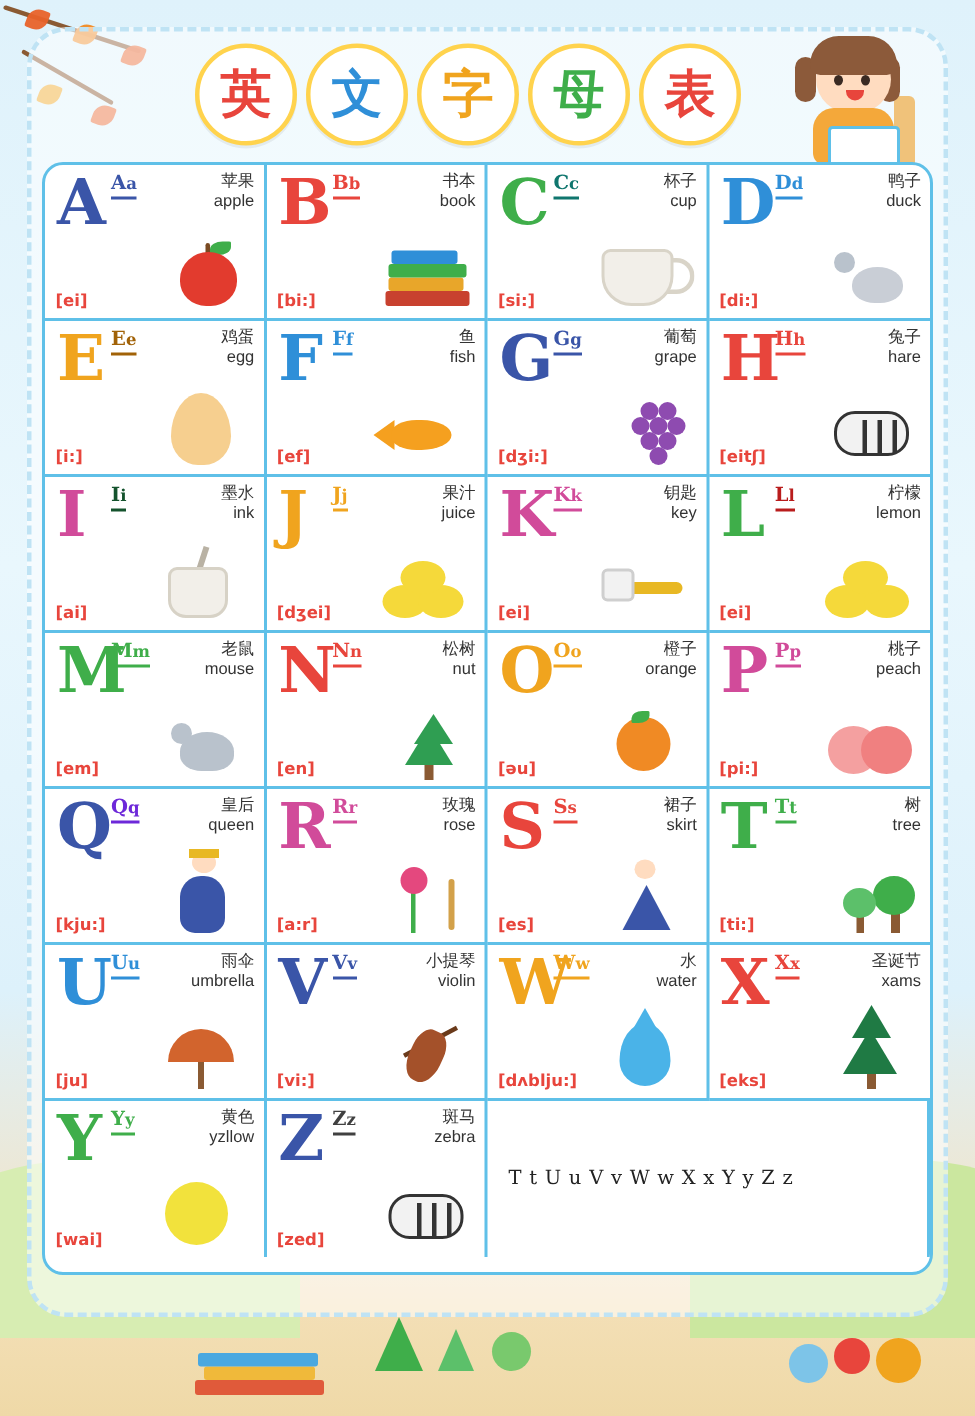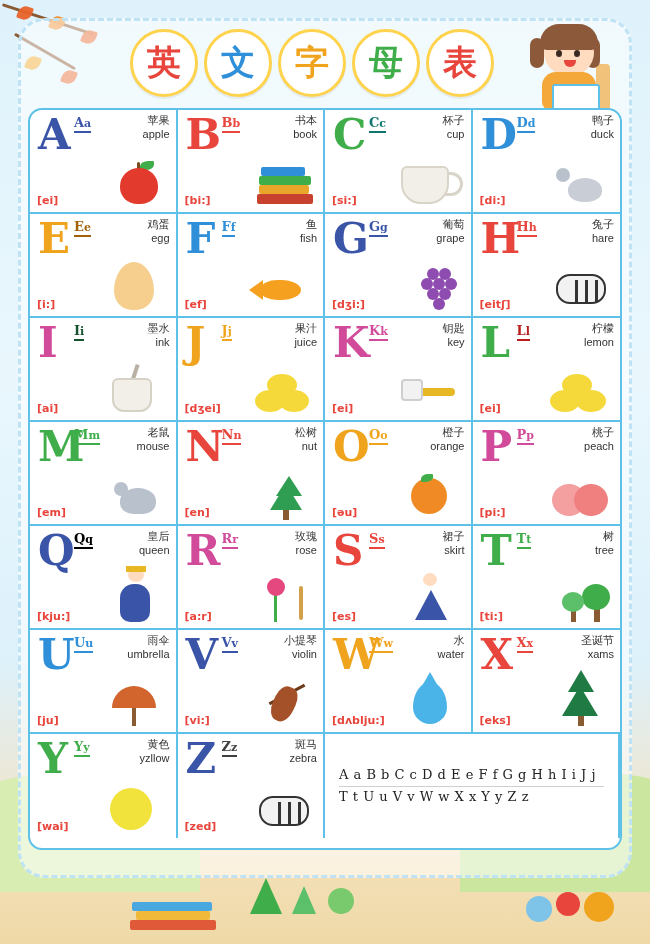--- a/index.html
+++ b/index.html
@@ -553,21 +553,21 @@
         </div>
         <div class="phon" style="color:#e8453c">[pi:]</div>
         <div class="pic">
           <div class="sh peach" style="right:30px;"></div>
           <div class="sh peach" style="right:8px;background:#f08080;"></div>
         </div>
       </div>
 
       <div class="cell">
         <div class="big" style="color:#3a55a8">Q</div>
-        <div class="pairbox" style="color:#000000">
+        <div class="pairbox" style="color:#6d28d9">
           <span>Q</span><span class="lower">q</span>
         </div>
         <div class="words">
           <div class="cn">皇后</div>
           <div class="en">queen</div>
         </div>
         <div class="phon" style="color:#e8453c">[kju:]</div>
         <div class="pic">
           <div class="sh" style="right:28px;bottom:44px;width:16px;height:14px;background:#ffdcc0;border-radius:50%;"></div>
           <div class="sh" style="right:26px;bottom:54px;width:20px;height:6px;background:#e8b824;"></div>
@@ -718,21 +718,20 @@
         <div class="pic">
           <div class="sh zebra-b"></div>
           <div class="sh" style="right:18px;bottom:12px;width:3px;height:22px;background:#333;"></div>
           <div class="sh" style="right:28px;bottom:12px;width:3px;height:22px;background:#333;"></div>
           <div class="sh" style="right:38px;bottom:12px;width:3px;height:22px;background:#333;"></div>
         </div>
       </div>
 
       <div class="cell wide last-row">
         <div class="alpha-strip">
-          <div>A a B b C c D d E e F f G g H h I i J j</div>
           <div>T t U u V v W w X x Y y Z z</div>
         </div>
       </div>
 
     </div>
   </div>
 
 
   <div class="deco" style="left:130px;bottom:14px;width:90px;height:40px;">
     <div class="sh" style="left:0;bottom:0;width:86px;height:10px;background:#e05a3a;border-radius:2px;"></div>

